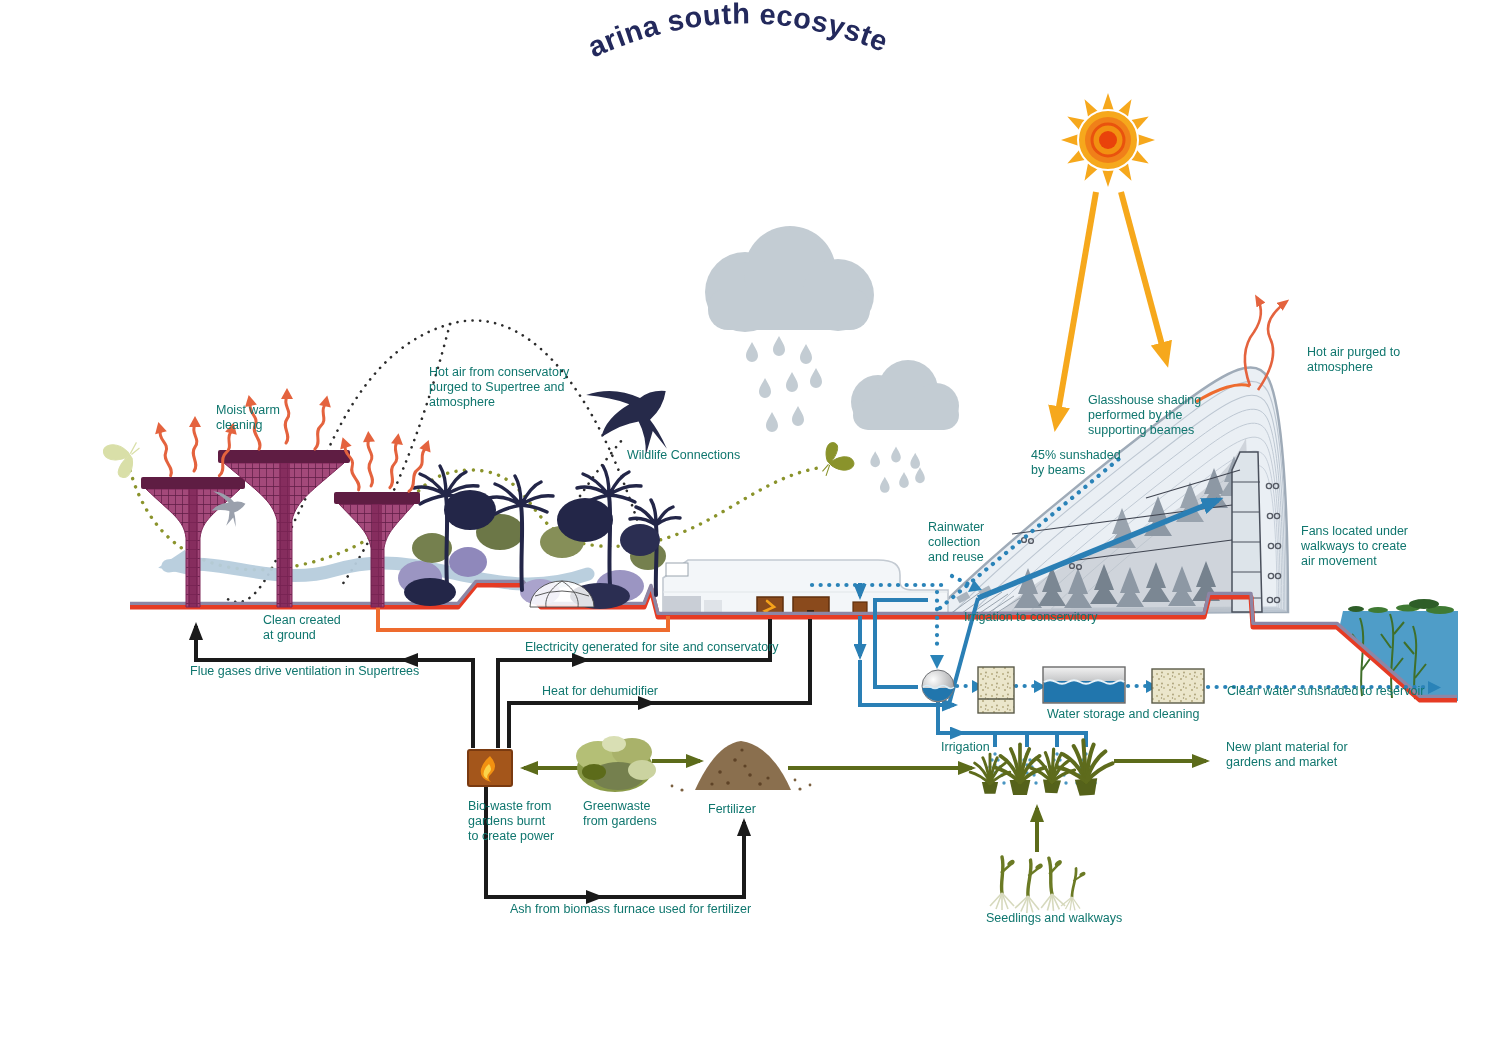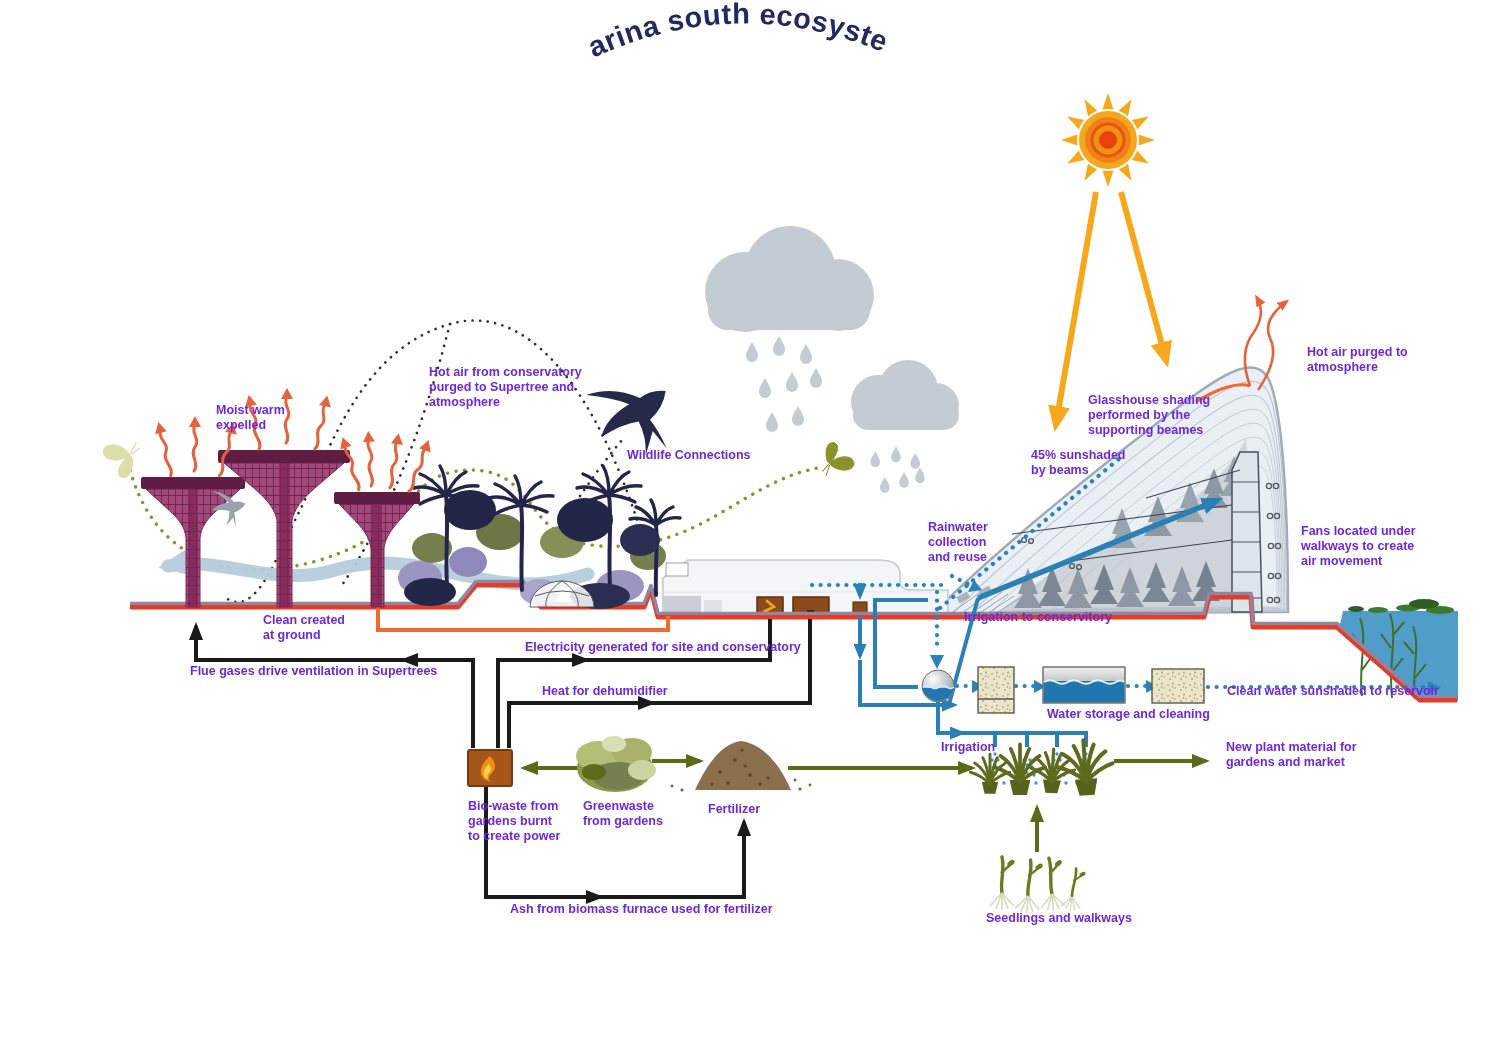--- a/index.html
+++ b/index.html
@@ -1,19 +1,19 @@
 <!DOCTYPE html>
 <html><head>
 <meta charset="utf-8">
 <style>
   html,body{margin:0;padding:0;background:#ffffff;}
   #stage{position:relative;width:1500px;height:1061px;background:#ffffff;overflow:hidden;
          font-family:"Liberation Sans",sans-serif;}
   #scene{position:absolute;left:0;top:0;}
-  .lbl{position:absolute;font-size:12.5px;font-weight:bold;color:#6d28d9;line-height:1.18;
+  .lbl{position:absolute;font-size:12.5px;font-weight:normal;color:#0f766e;line-height:1.18;
        white-space:pre-line;letter-spacing:0px;}
 </style>
 </head>
 <body>
 
 <div id="stage">
 <svg id="scene" width="1500" height="1061" viewBox="0 0 1500 1061">
   <defs>
     <pattern id="stgrid" width="7" height="9" patternUnits="userSpaceOnUse">
       <rect width="7" height="9" fill="#a3497a"></rect>
@@ -488,21 +488,21 @@
       <use href="#cutting" transform="translate(1002,893)"></use>
       <use href="#cutting" transform="translate(1028,896) rotate(4)"></use>
       <use href="#cutting" transform="translate(1052,894) rotate(-5)"></use>
       <use href="#cutting" transform="translate(1072,897) scale(0.8) rotate(8)"></use>
     </g>
   </g>
 </svg>
 
 <div>
   <div class="lbl" style="left:216px;top:403px">Moist warm
-expelled</div>
+cleaning</div>
   <div class="lbl" style="left:429px;top:365px">Hot air from conservatory
 purged to Supertree and
 atmosphere</div>
   <div class="lbl" style="left:627px;top:448px">Wildlife Connections</div>
   <div class="lbl" style="left:263px;top:613px">Clean created
 at ground</div>
   <div class="lbl" style="left:190px;top:664px">Flue gases drive ventilation in Supertrees</div>
   <div class="lbl" style="left:525px;top:640px">Electricity generated for site and conservatory</div>
   <div class="lbl" style="left:542px;top:684px">Heat for dehumidifier</div>
   <div class="lbl" style="left:468px;top:799px">Bio-waste from

